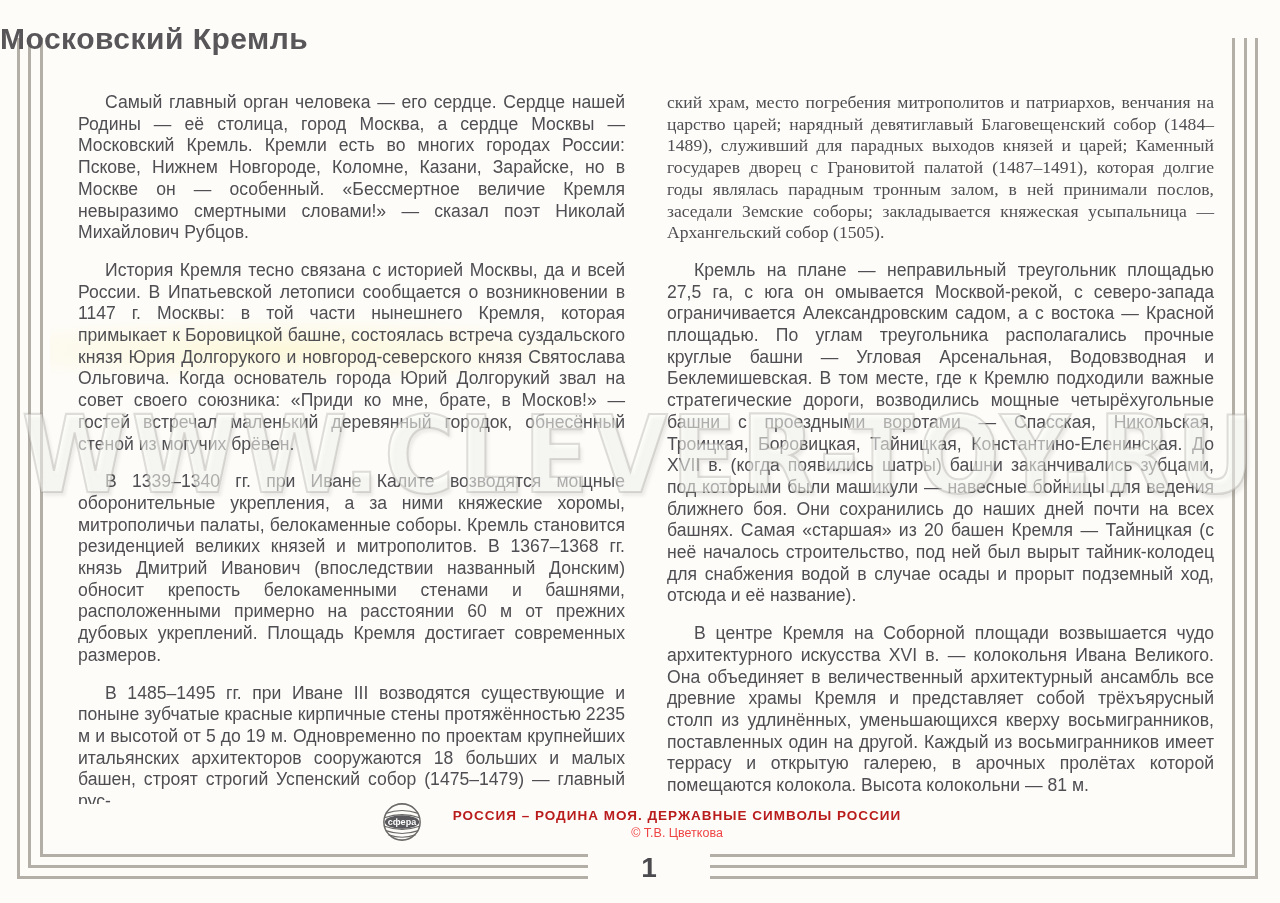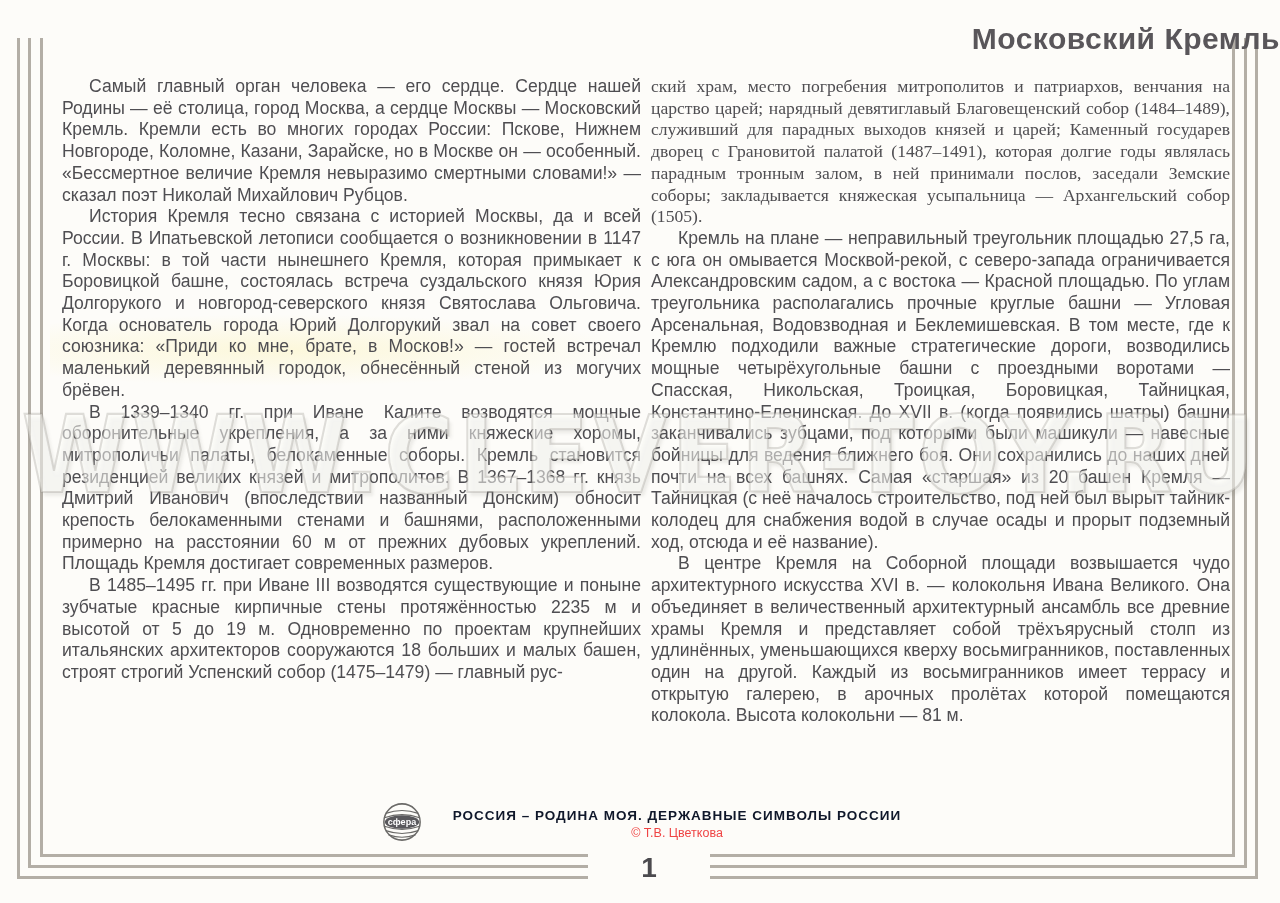--- a/index.html
+++ b/index.html
@@ -3,29 +3,29 @@
 <meta charset="utf-8">
 <style>
   html,body{margin:0;padding:0;}
   body{
     width:1280px;height:903px;position:relative;overflow:hidden;
     background:#fdfcf9;
     font-family:"Liberation Sans","DejaVu Sans",sans-serif;
   }
   .page-title{
     position:absolute;top:22px;left:0;width:1280px;
-    text-align:right;font-size:30px;font-weight:bold;color:#59565a;
+    text-align:left;font-size:30px;font-weight:bold;color:#59565a;
     letter-spacing:0.5px;margin:0;z-index:2;
   }
   .col{
     position:absolute;top:76px;width:579px;height:728px;
     font-size:17.6px;line-height:21.7px;color:#4f4e52;
     text-align:justify;overflow:hidden;z-index:2;
   }
-  .col p{margin:0;text-indent:27px;}
+  .col p{margin:16px;text-indent:27px;}
   .col p.noindent{text-indent:0;font-family:Liberation Serif, serif;}
   .col-left{left:62px;}
   .col-right{left:651px;}
   .frame{position:absolute;border:0 solid #b3aea6;z-index:1;}
   .frame-outer{left:17px;right:22px;top:38px;bottom:24px;border-left-width:3px;border-right-width:3px;border-bottom-width:3px;}
   .frame-middle{left:28px;right:33px;top:38px;bottom:35px;border-left-width:3px;border-right-width:3px;border-bottom-width:3px;}
   .frame-inner{left:40px;right:45px;top:38px;bottom:46px;border-left-width:3px;border-right-width:3px;border-bottom-width:3px;}
   .watermark{
     position:absolute;left:10px;top:392px;width:1260px;z-index:3;
     text-align:center;font-family:"DejaVu Sans",sans-serif;
@@ -43,21 +43,21 @@
   .page-number-box{
     position:absolute;left:588px;top:843px;width:122px;height:50px;z-index:4;
     background:#fdfcf9;display:flex;align-items:center;justify-content:center;
   }
   .page-number{font-size:28px;font-weight:bold;color:#4b4a4e;}
   .footer{
     position:absolute;left:0;top:801px;width:1280px;z-index:2;
     display:flex;justify-content:center;align-items:center;gap:28px;
   }
   .footer-text{display:flex;flex-direction:column;align-items:center;}
-  .series-title{font-size:13.5px;font-weight:bold;letter-spacing:1px;color:#0f172a;}
+  .series-title{font-size:13.5px;font-weight:bold;letter-spacing:1px;color:#b91c1c;}
   .copyright{font-size:12.5px;color:#ef4444;margin-top:3px;}
   .logo{width:46px;height:42px;}
 </style>
 </head>
 <body>
 
 <div>
 
   <div class="scan-tint"></div>
 

